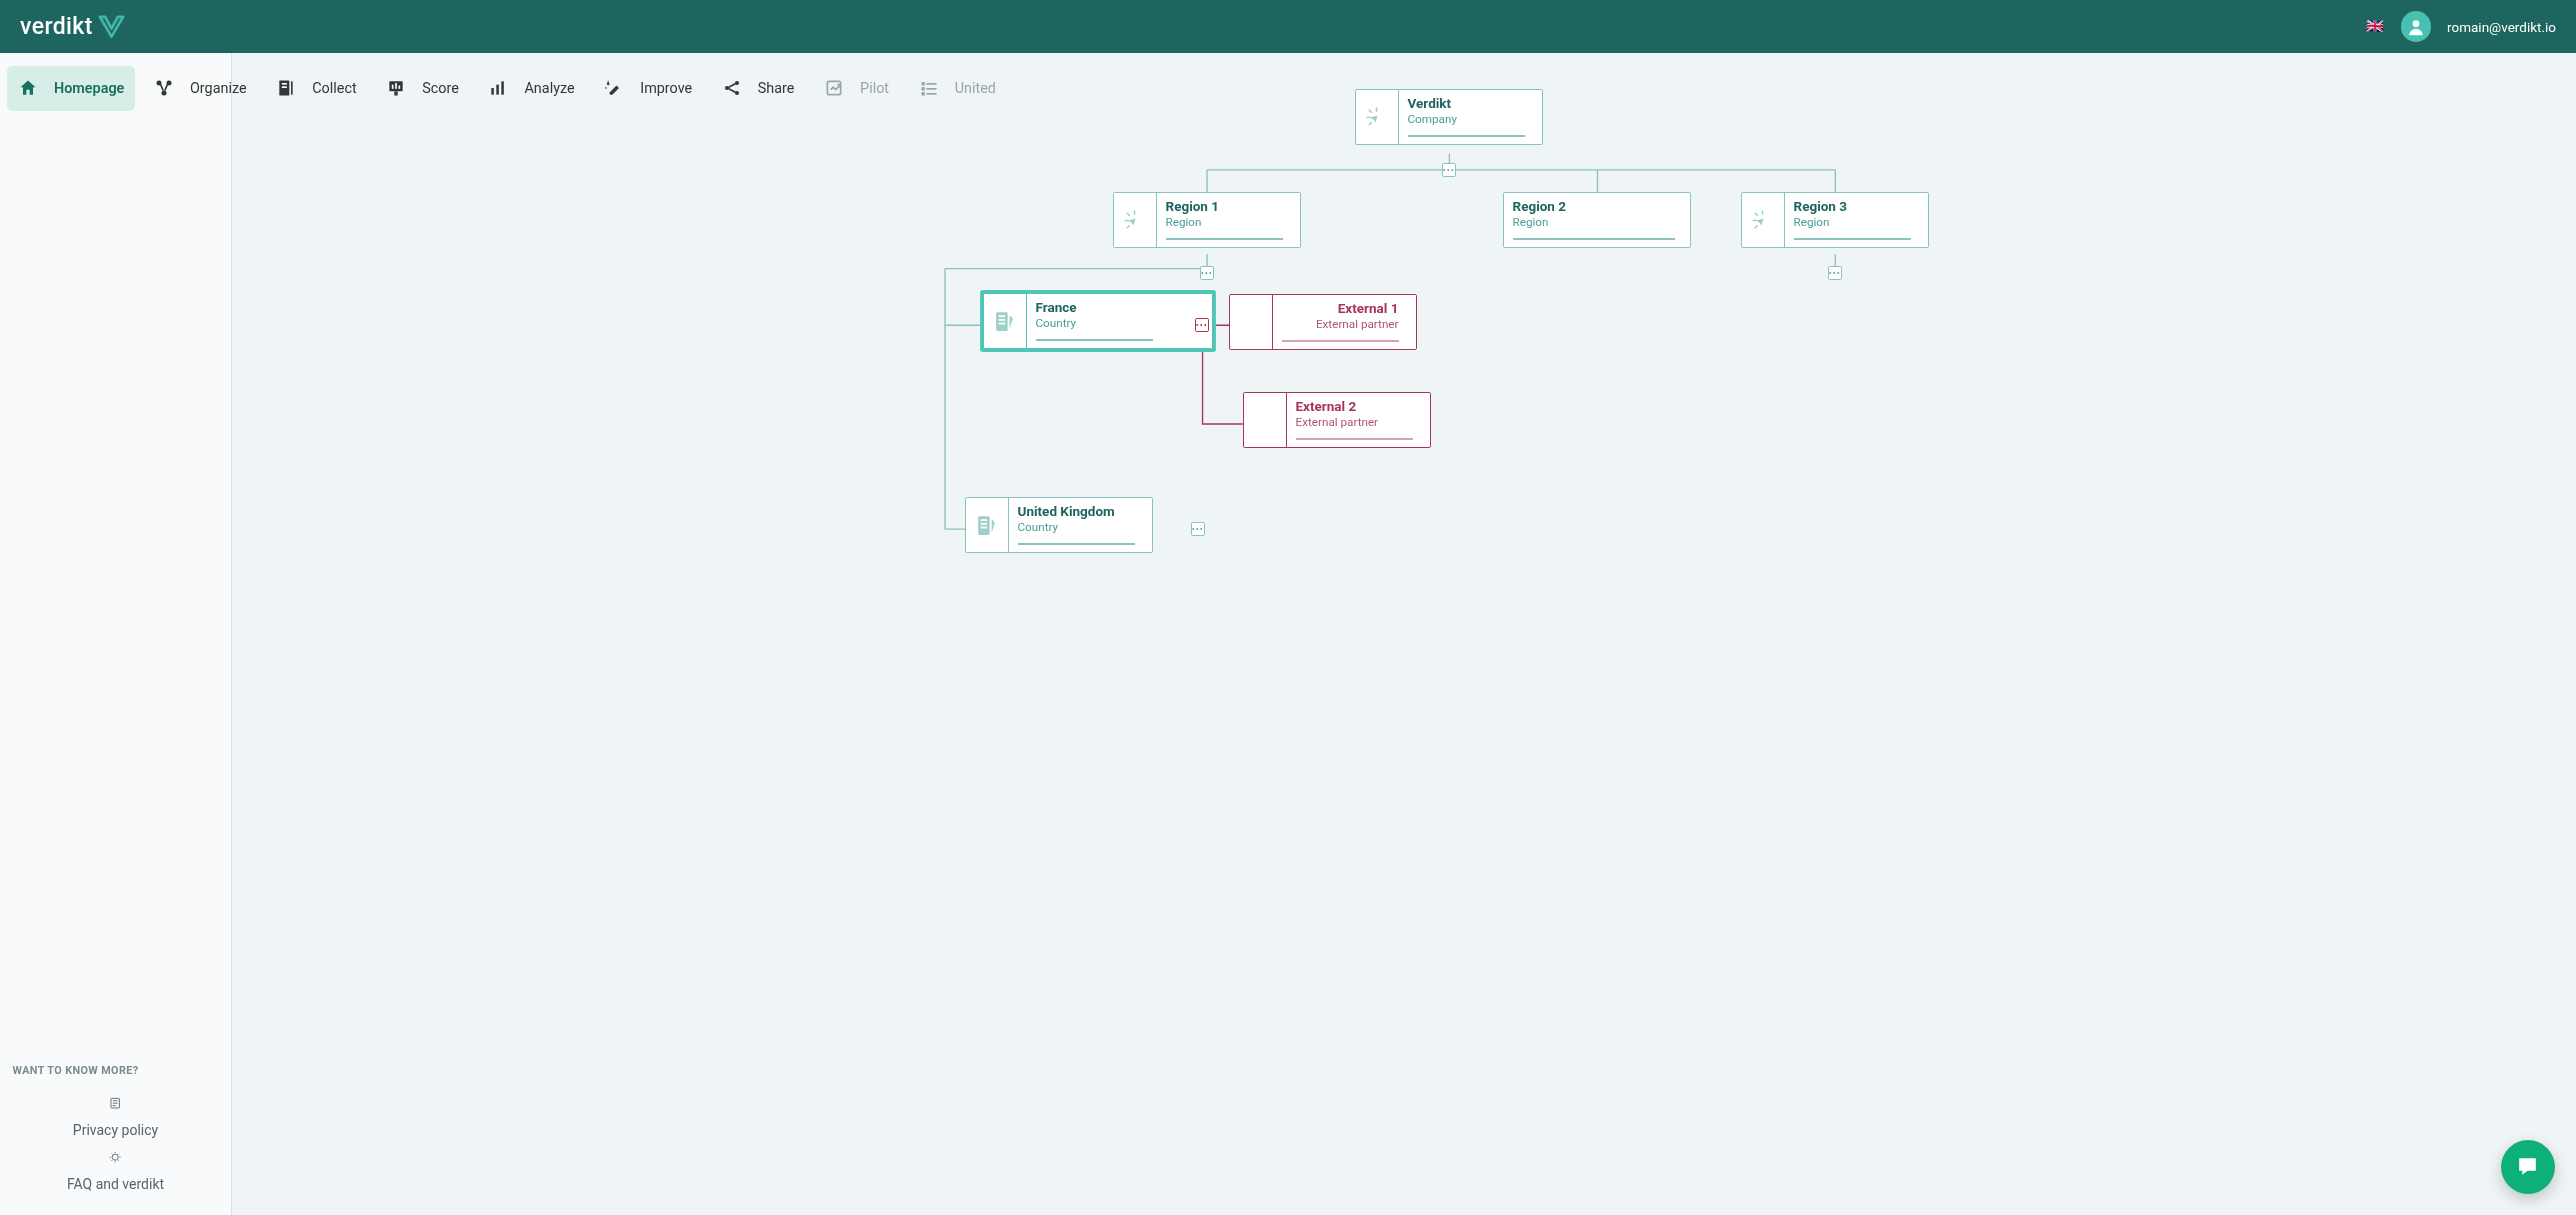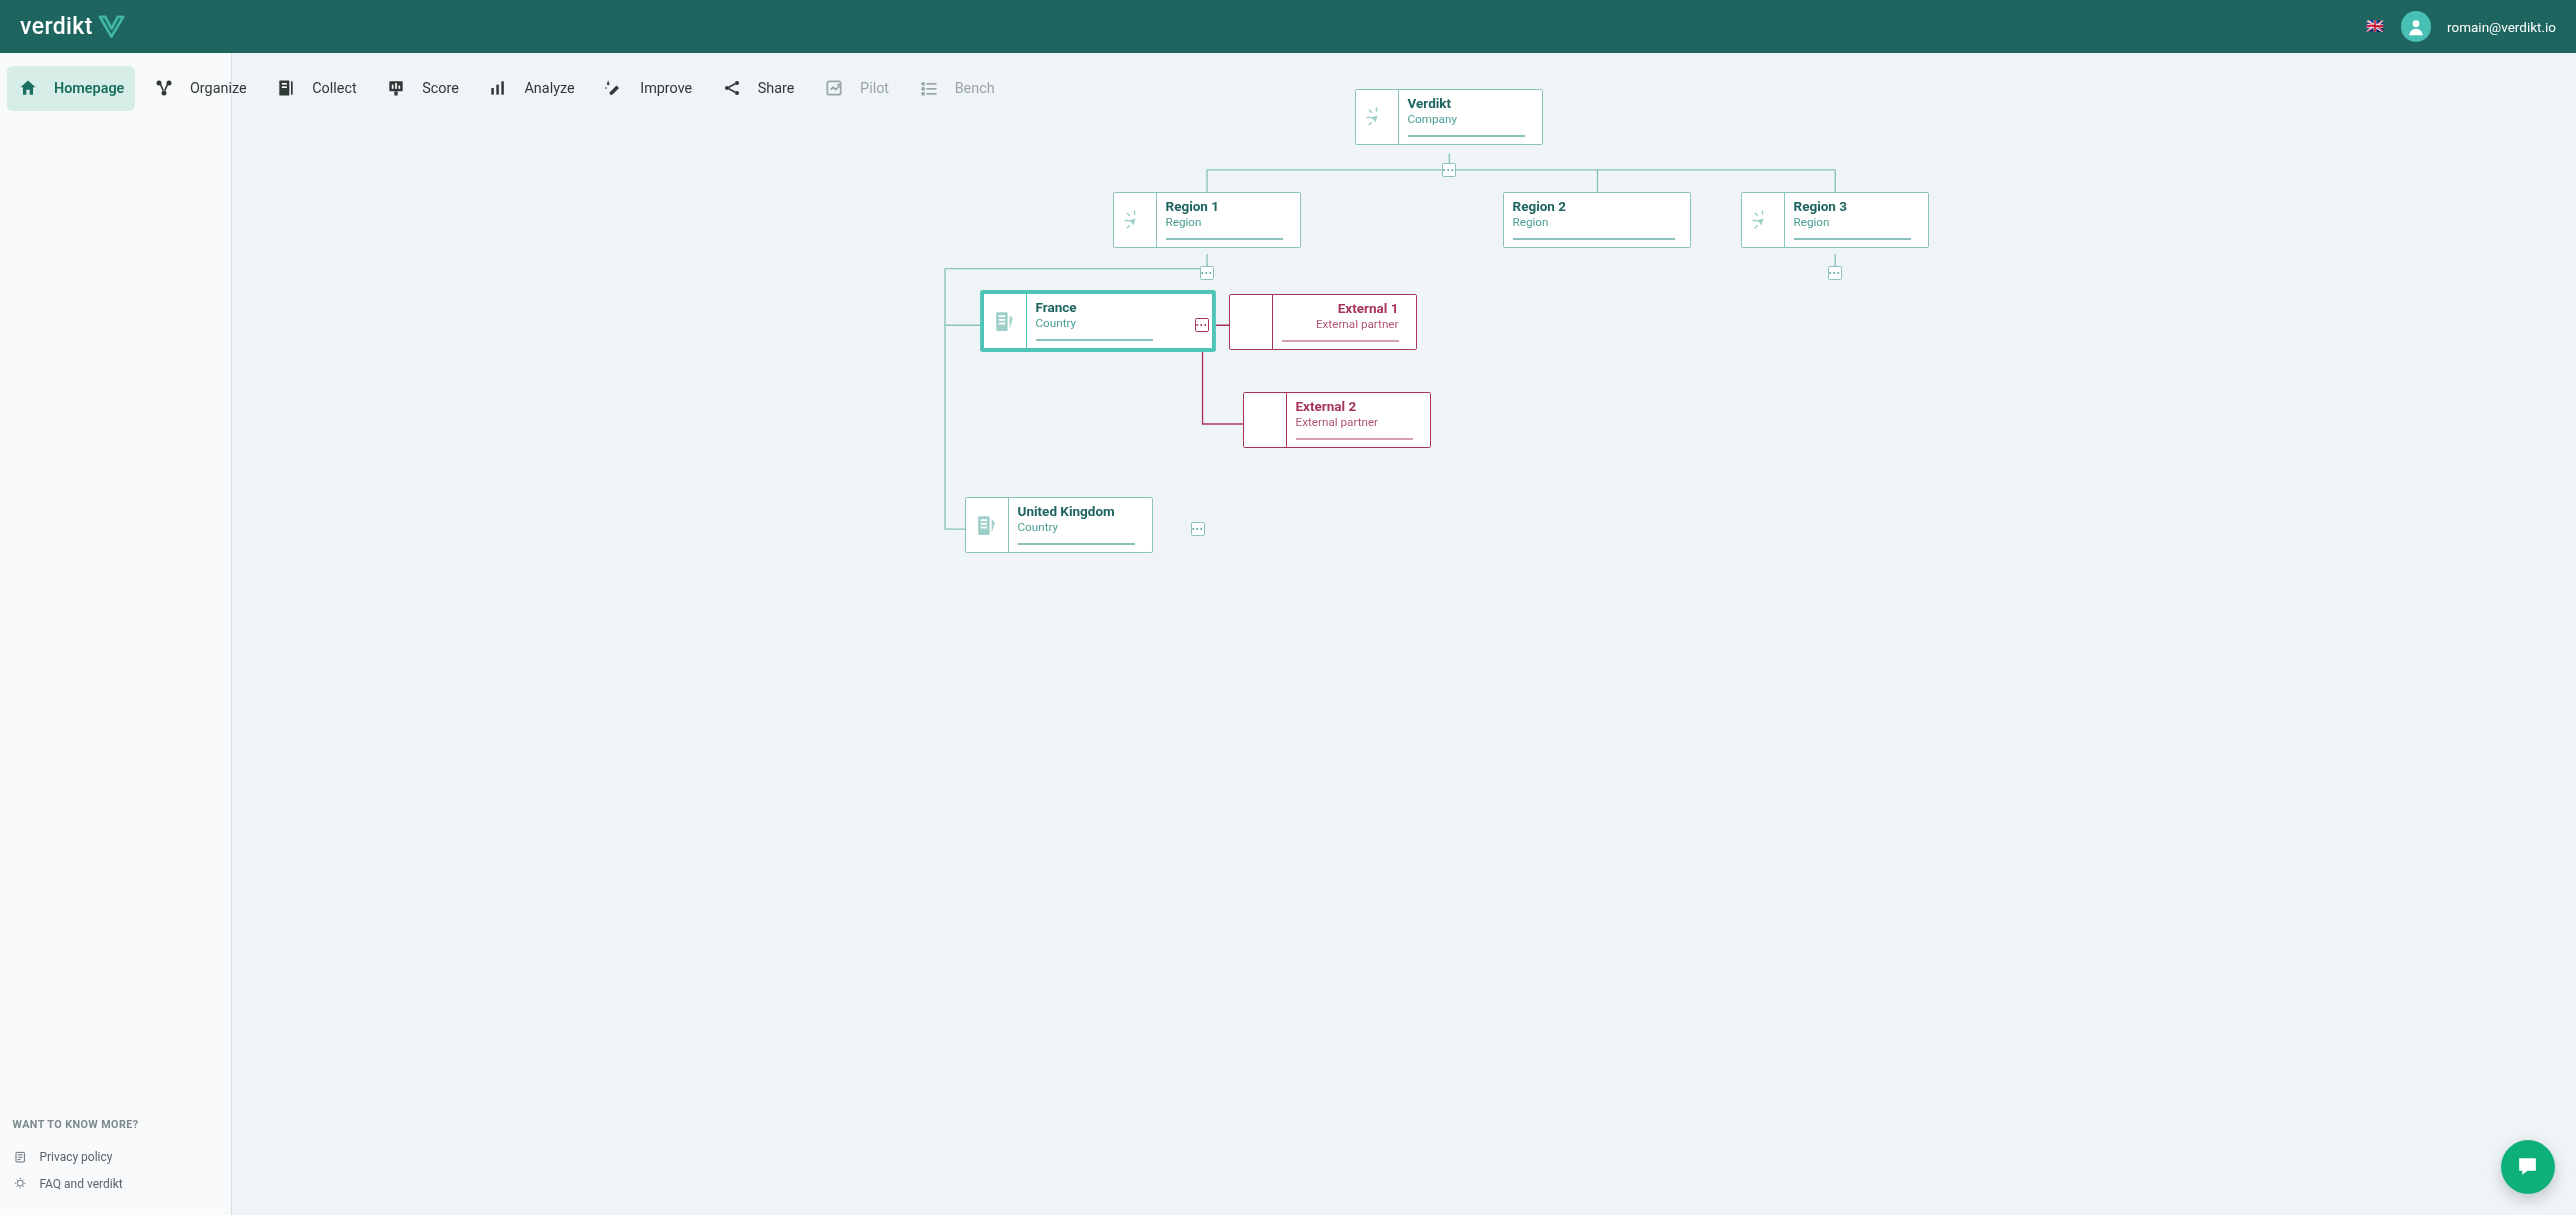--- a/index.html
+++ b/index.html
@@ -39,21 +39,21 @@
 .nav-item.active{background:var(--sidebar-active-bg);color:#1a6e5f;font-weight:600;}
 .nav-item.disabled{color:var(--ink-muted);cursor:default;}
 .nav-icon{width:20px;height:20px;display:flex;align-items:center;justify-content:center;flex-shrink:0;}
 .nav-icon svg{width:20px;height:20px;}
 .nav-item:not(.disabled) .nav-icon svg{fill:var(--ink);}
 .nav-item.active .nav-icon svg{fill:#1a6e5f;}
 .nav-item.disabled .nav-icon svg{fill:var(--ink-muted);}
 
 .sidebar-footer{margin-top:auto;padding:0 5.4px;}
 .footer-heading{font-size:10.8px;letter-spacing:0.4px;color:#7c8a8a;font-weight:700;margin-bottom:12.6px;}
-.footer-link{display:flex;align-items:center;gap:10.8px;padding:5.4px 0;font-size:12px;color:#59646a;cursor:pointer;}
+.footer-link{display:flex;align-items:center;gap:10.8px;padding:5.4px 0;font-size:14px;color:#59646a;cursor:pointer;flex-direction:column;}
 .footer-link .fic{width:16px;height:16px;display:inline-flex;align-items:center;justify-content:center;}
 .footer-link .fic svg{width:14.4px;height:14.4px;fill:#8a9598;}
 
 
 .canvas{flex:1;position:relative;padding:36px 54px;overflow:auto;}
 .tree{position:relative;width:1077px;height:503px;margin:0 auto;}
 
 .node{position:absolute;display:flex;border:1.3px solid var(--teal-border);background:#fff;border-radius:1.8px;}
 .node.selected{border:3.6px solid #4ec5b6;box-shadow:0 0 0 0.9px #4ec5b6;}
 .node.ext{border-color:var(--maroon);}
@@ -248,21 +248,21 @@
             </svg>
           </span>
         <span>Pilot</span>
       </div>
       <div class="nav-item disabled">
         <span class="nav-icon">
             <svg viewBox="0 0 24 24">
               <use href="#i-bench"></use>
             </svg>
           </span>
-        <span>Bench</span>
+        <span>United</span>
       </div>
     </nav>
 
     <div class="sidebar-footer">
       <div class="footer-heading">WANT TO KNOW MORE?</div>
       <div class="footer-link">
         <span class="fic">
             <svg viewBox="0 0 24 24">
               <use href="#i-policy"></use>
             </svg>

